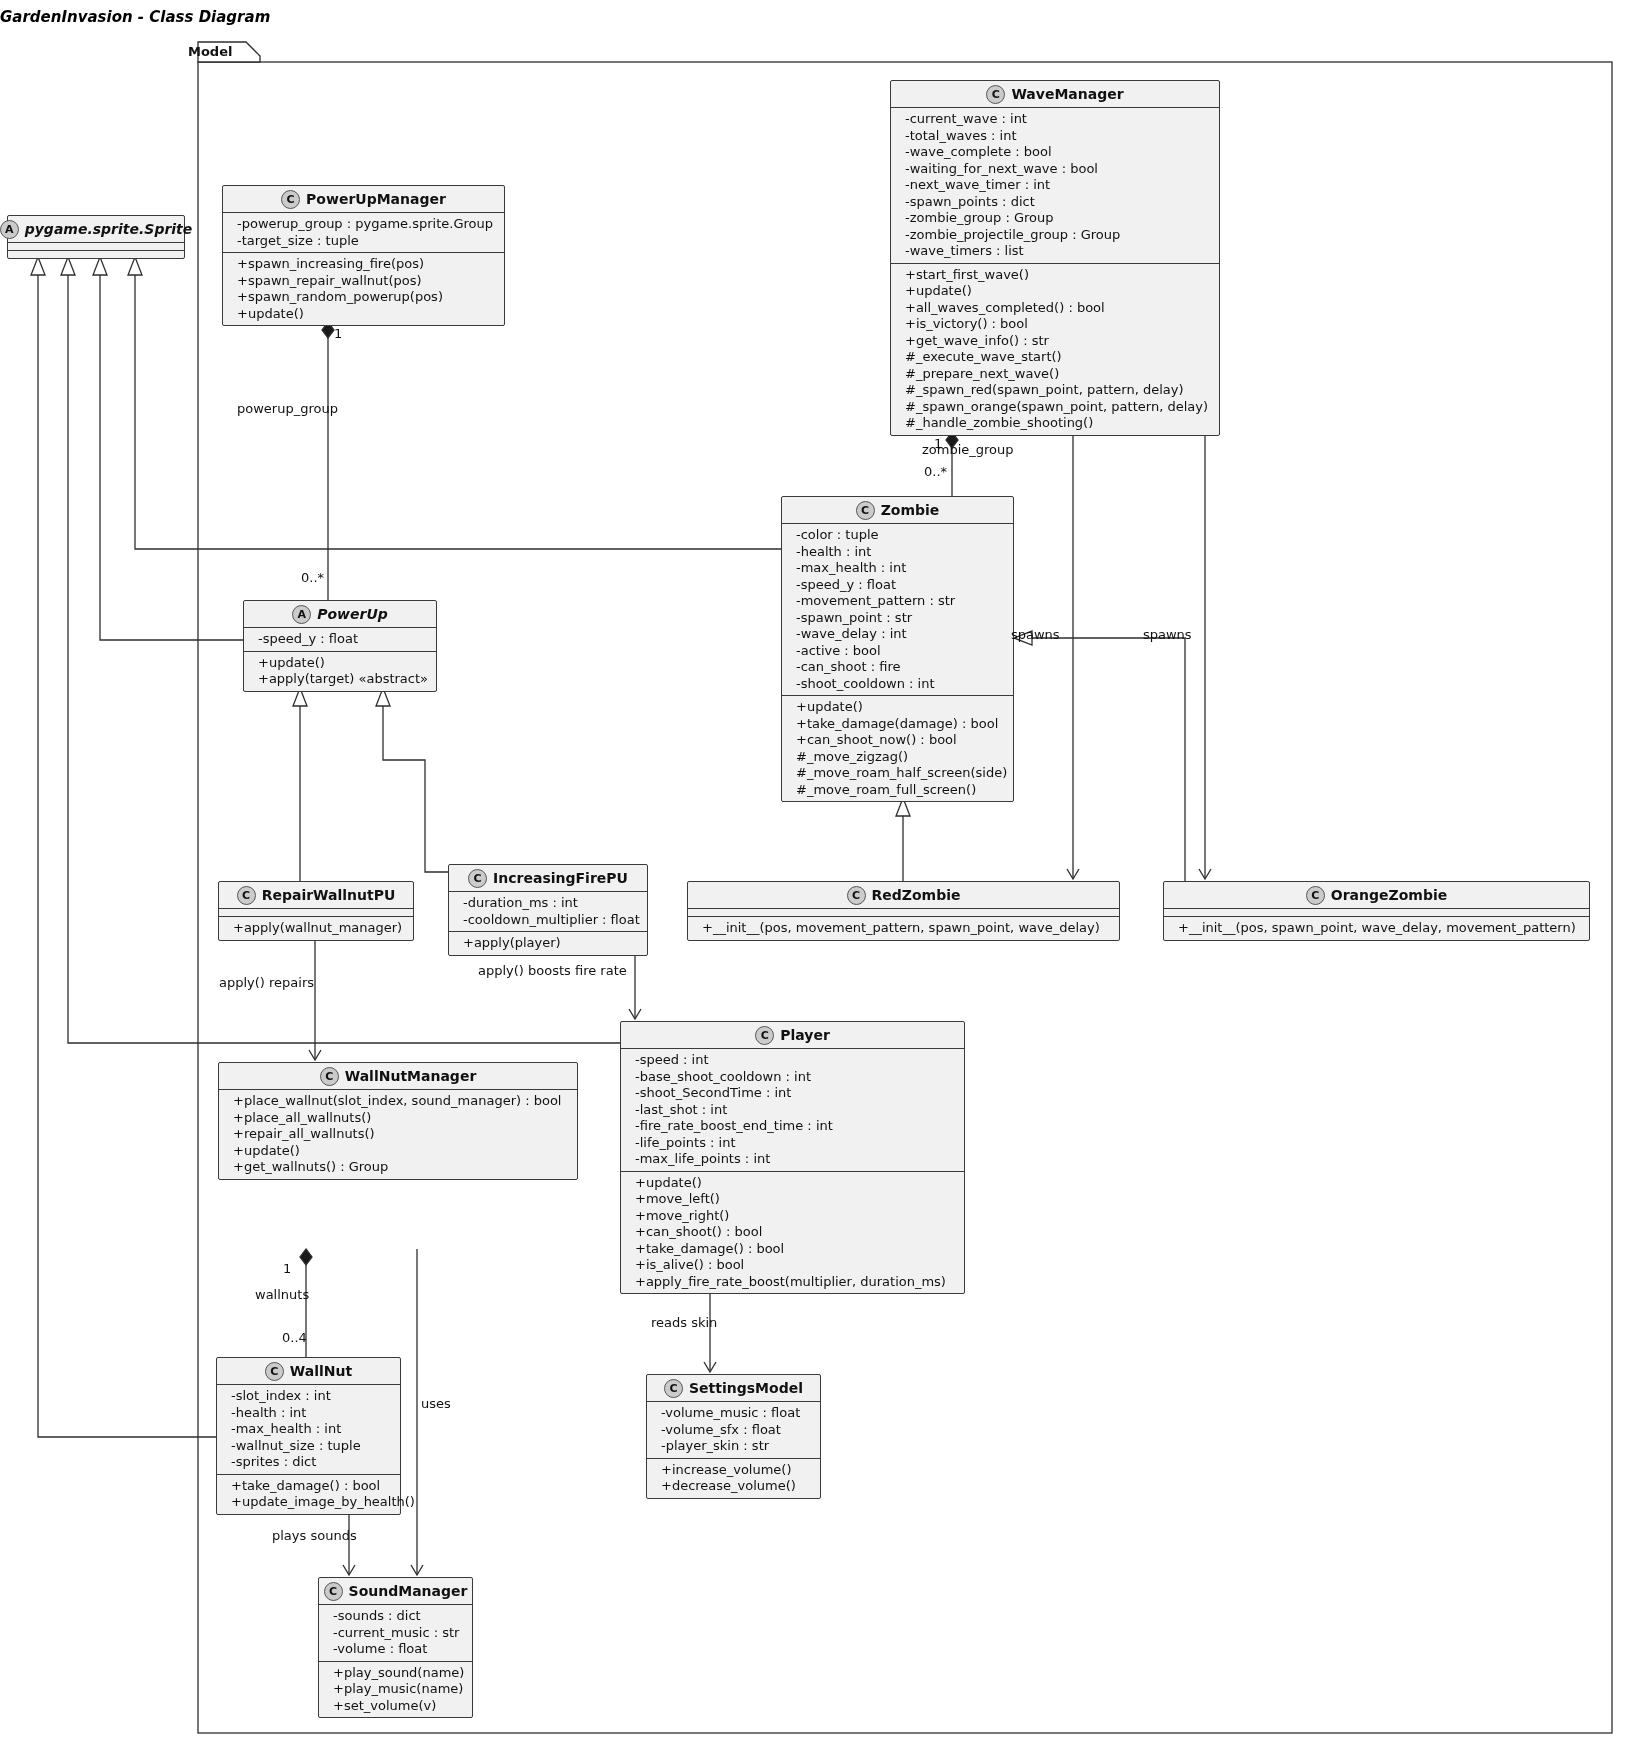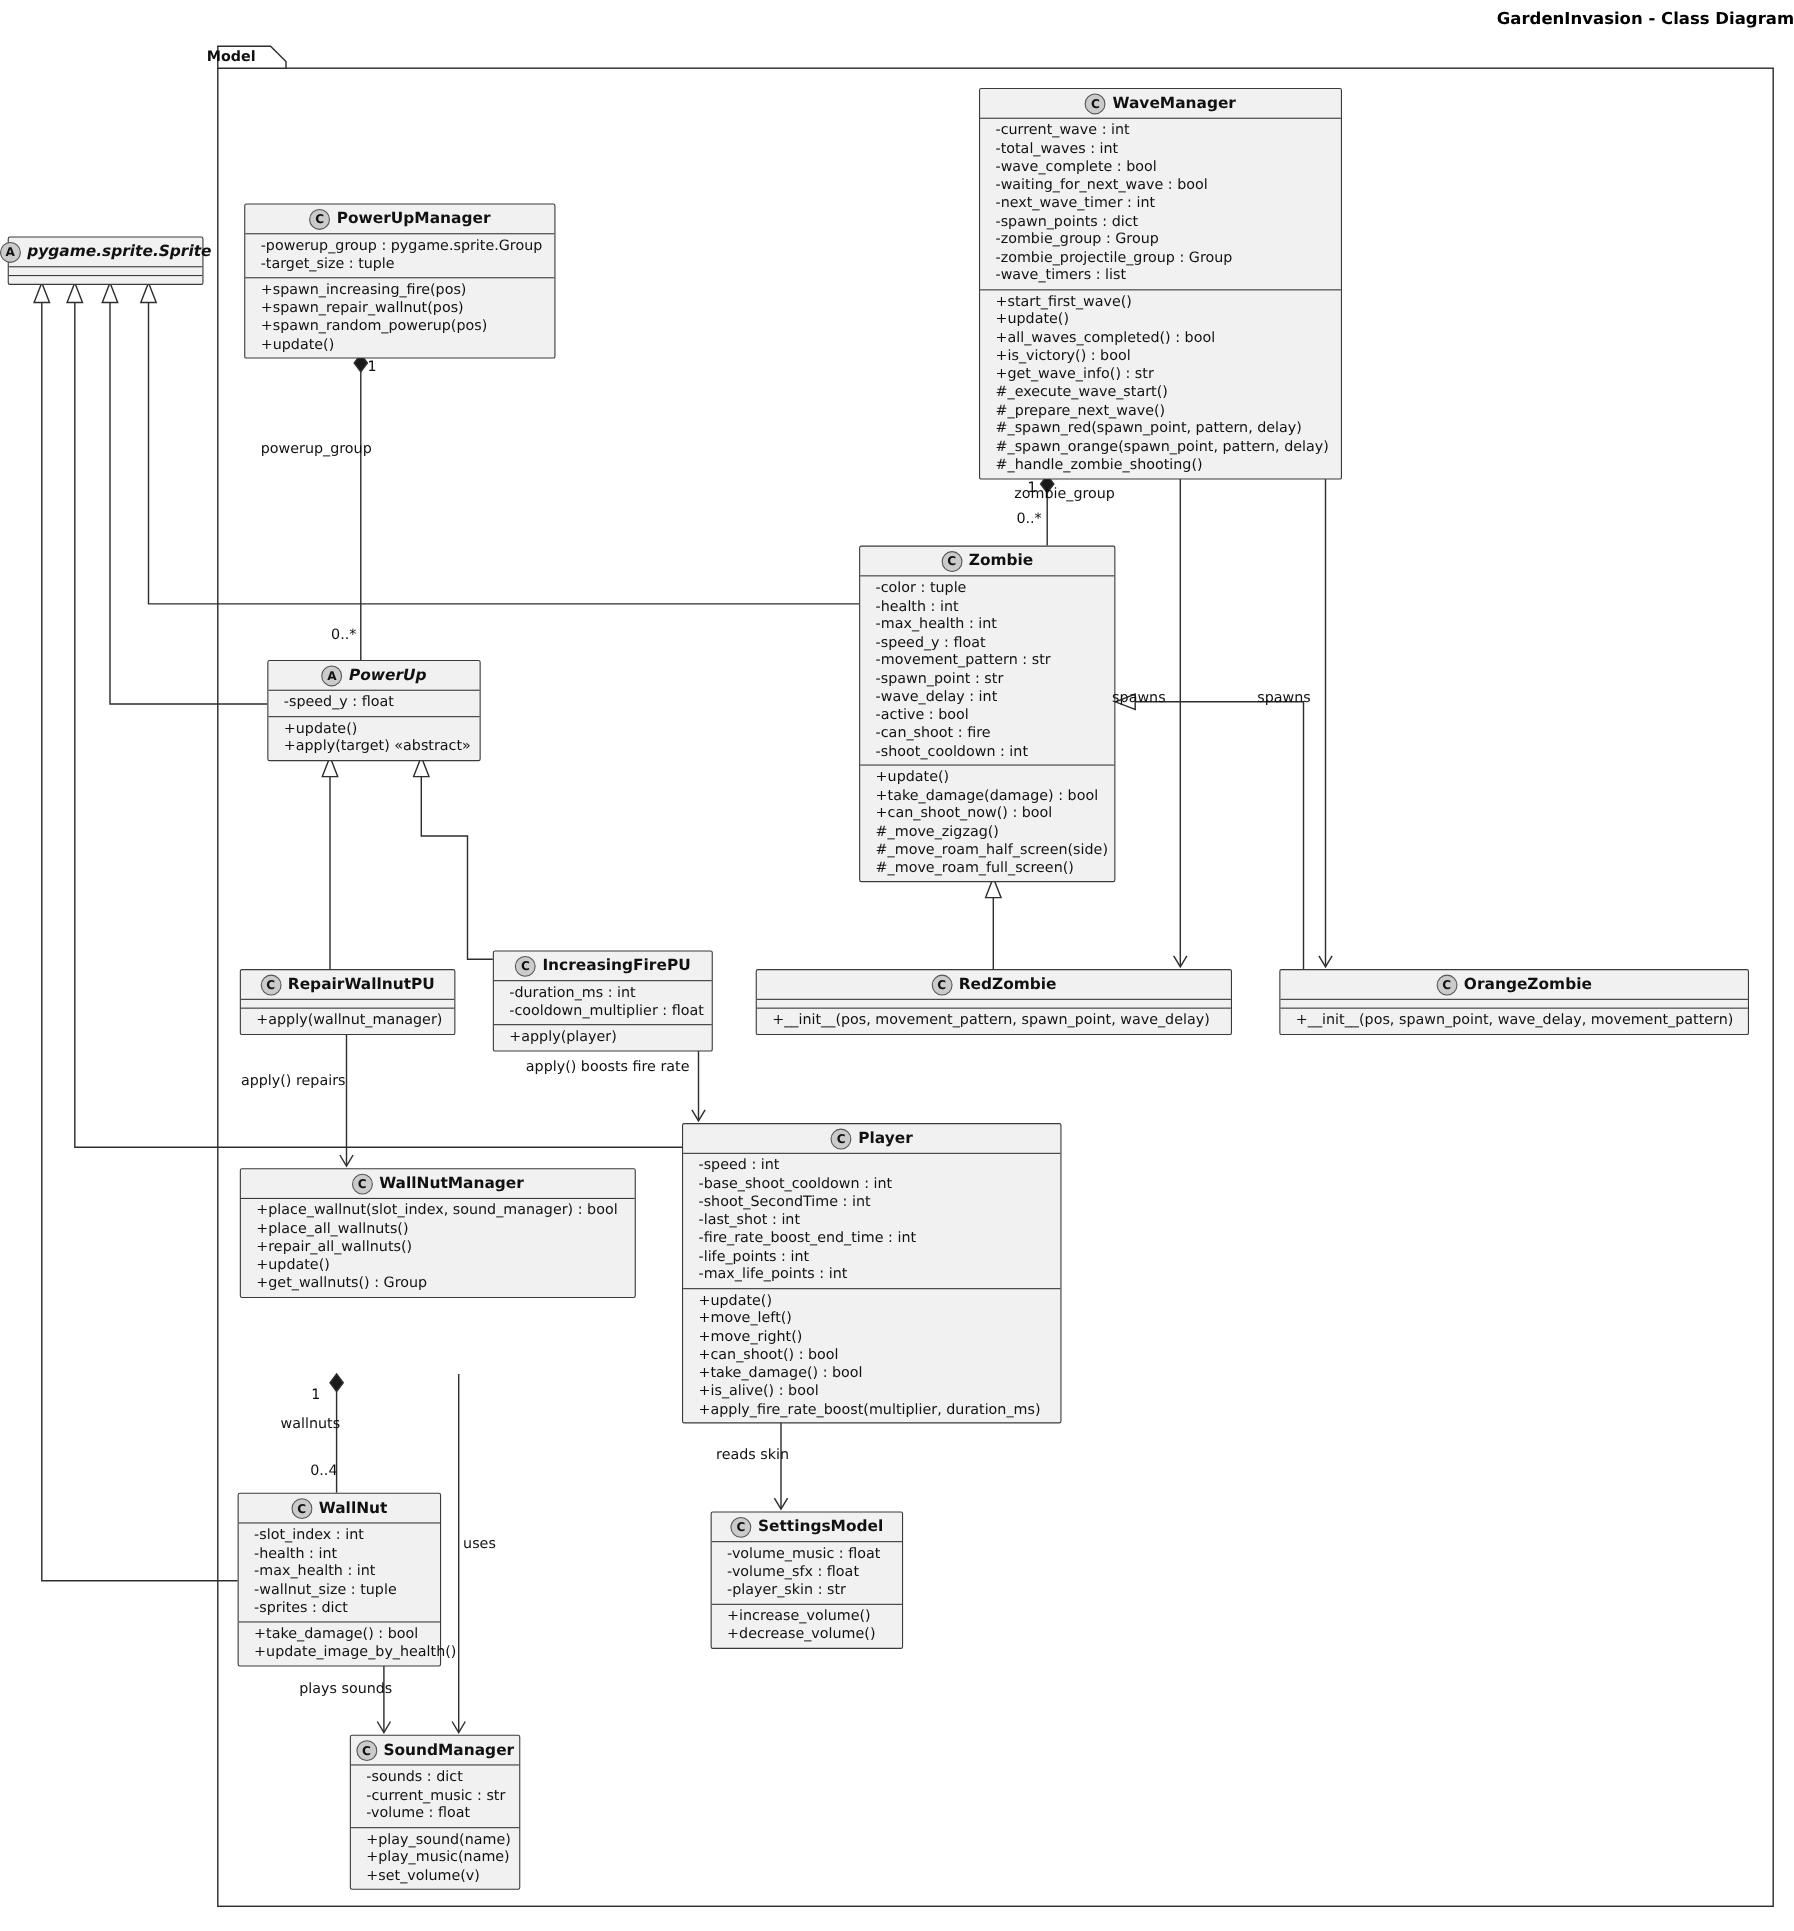--- a/index.html
+++ b/index.html
@@ -1,19 +1,19 @@
 <!DOCTYPE html>
 <html><head>
 <meta charset="utf-8">
 <style>
   html,body{margin:0;padding:0;background:#ffffff;}
   #canvas{position:relative;width:1631px;height:1755px;background:#ffffff;
           font-family:"DejaVu Sans", sans-serif;color:#111;overflow:hidden;}
-  #diagram-title{position:absolute;left:0;right:0;top:8px;text-align:right;
-          font-weight:bold;font-size:15px;color:#000;}
+  #diagram-title{position:absolute;left:0;right:0;top:8px;text-align:left;
+          font-weight:bold;font-size:15px;color:#000;font-style:italic;}
   #frame-tab-label{position:absolute;left:188px;top:44px;font-weight:bold;font-size:13px;}
   svg.edges{position:absolute;left:0;top:0;}
   .uml-class{position:absolute;background:#F1F1F1;border:1px solid #3a3a3a;border-radius:2px;
           font-size:13px;box-sizing:border-box;}
   .uml-header{height:26px;display:flex;align-items:center;justify-content:center;gap:6px;}
   .uml-name{font-weight:bold;font-size:14px;white-space:nowrap;}
   .abstract .uml-name{font-style:italic;}
   .uml-icon{width:17px;height:17px;border-radius:50%;background:#CBCBCB;border:1px solid #555;
           display:inline-flex;align-items:center;justify-content:center;
           font-size:11px;font-weight:bold;font-style:normal;flex:0 0 auto;line-height:1;}

